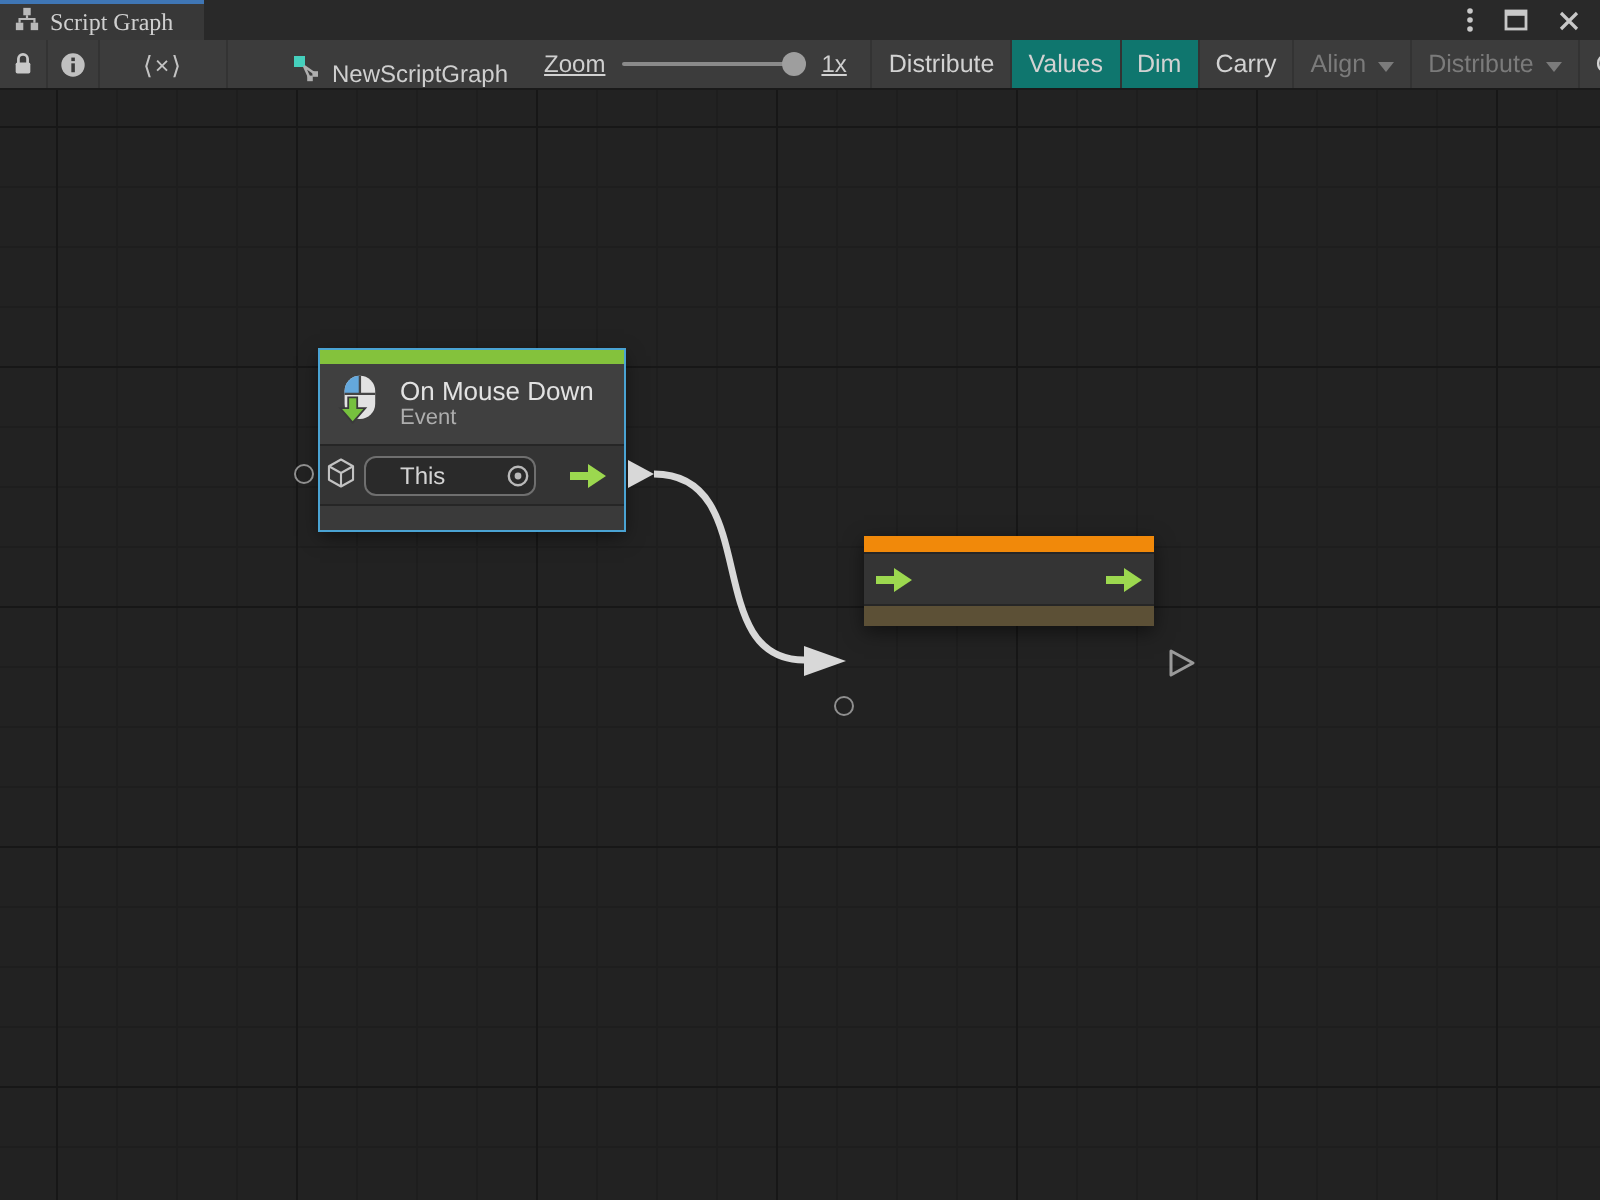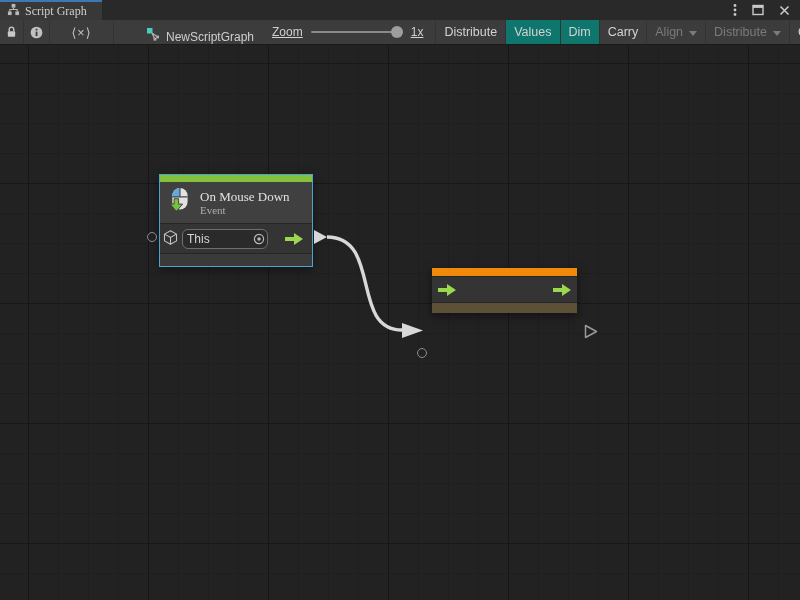--- a/index.html
+++ b/index.html
@@ -49,33 +49,33 @@
   .n-title { font-size:13px; color:#e2e2e2; line-height:15px; }
   .n-sub { font-size:11px; color:#aeaeae; line-height:13px; }
   .n-cat { font-size:10.5px; color:#cfcfcf; line-height:13px; }
   .n-body { background:#343434; border-top:1px solid #262626; }
   .n-row { display:flex; align-items:center; }
   .n-footer { border-top:1px solid #262626; }
 
   
   #node-omd { left:160px; top:130px; width:152px; outline:1px solid #4aa3d3; background:#343434; }
   #node-omd .strip { background:#84c23c; }
-  #node-omd .n-header { background:#404040;font-family:Liberation Serif, serif; }
+  #node-omd .n-header { background:#404040; }
   #node-omd .n-row { height:29px; padding:0 6px 0 2px; gap:3px; }
   #node-omd .n-footer { height:13px; background:#3a3a3a; }
 
   
   #node-destroy { left:432px; top:223px; width:145px; background:#343434; }
   #node-destroy .strip { height:8px; background:#f1890a; }
   #node-destroy .n-header { background:#4e4636; padding:5px 8px 5px 8px; gap:8px; }
   #node-destroy .n-title { font-size:13.5px; color:#ececec; }
   #node-destroy .n-row { height:25px; padding:0 6px; }
   #node-destroy .n-footer { height:11px; background:#5c5036; }
 
-  .field { display:flex; align-items:center; height:20px; background:#2a2a2a; border:1px solid #6f6f6f; border-radius:6px; padding:0 0 0 4px; color:#d4d4d4; overflow:hidden; }
+  .field { display:flex; align-items:center; height:20px; background:#2a2a2a; border:1px solid #6f6f6f; border-radius:6px; padding:0 0 0 17px; color:#d4d4d4; overflow:hidden; }
   .field .f-val { flex:1; font-size:12px; white-space:nowrap; overflow:hidden; }
   .picker { display:flex; align-items:center; justify-content:center; width:17px; height:100%; }
   .picker.lit { background:#626262; }
 
   .spacer { flex:1; }
   .dot { width:9px; height:9px; border-radius:50%; background:#c6c6c6; margin-right:9px; margin-left:3px; }
   .obj-label { color:#d0d0d0; margin-right:6px; }
 
   .port-circle { position:absolute; width:10px; height:10px; border:1.5px solid #8f8f8f; border-radius:50%; }
   .port-tri { position:absolute; }

